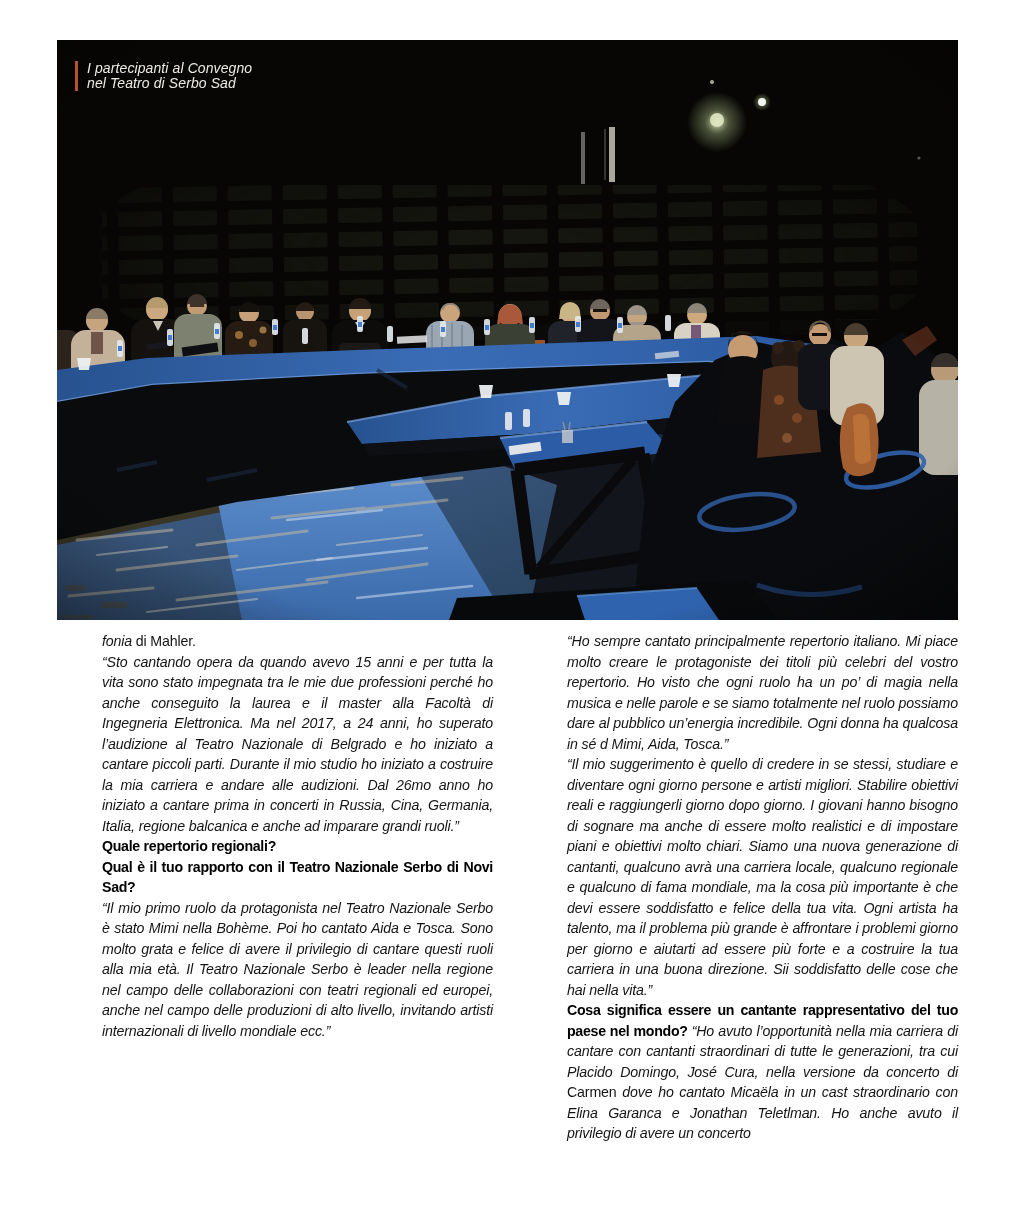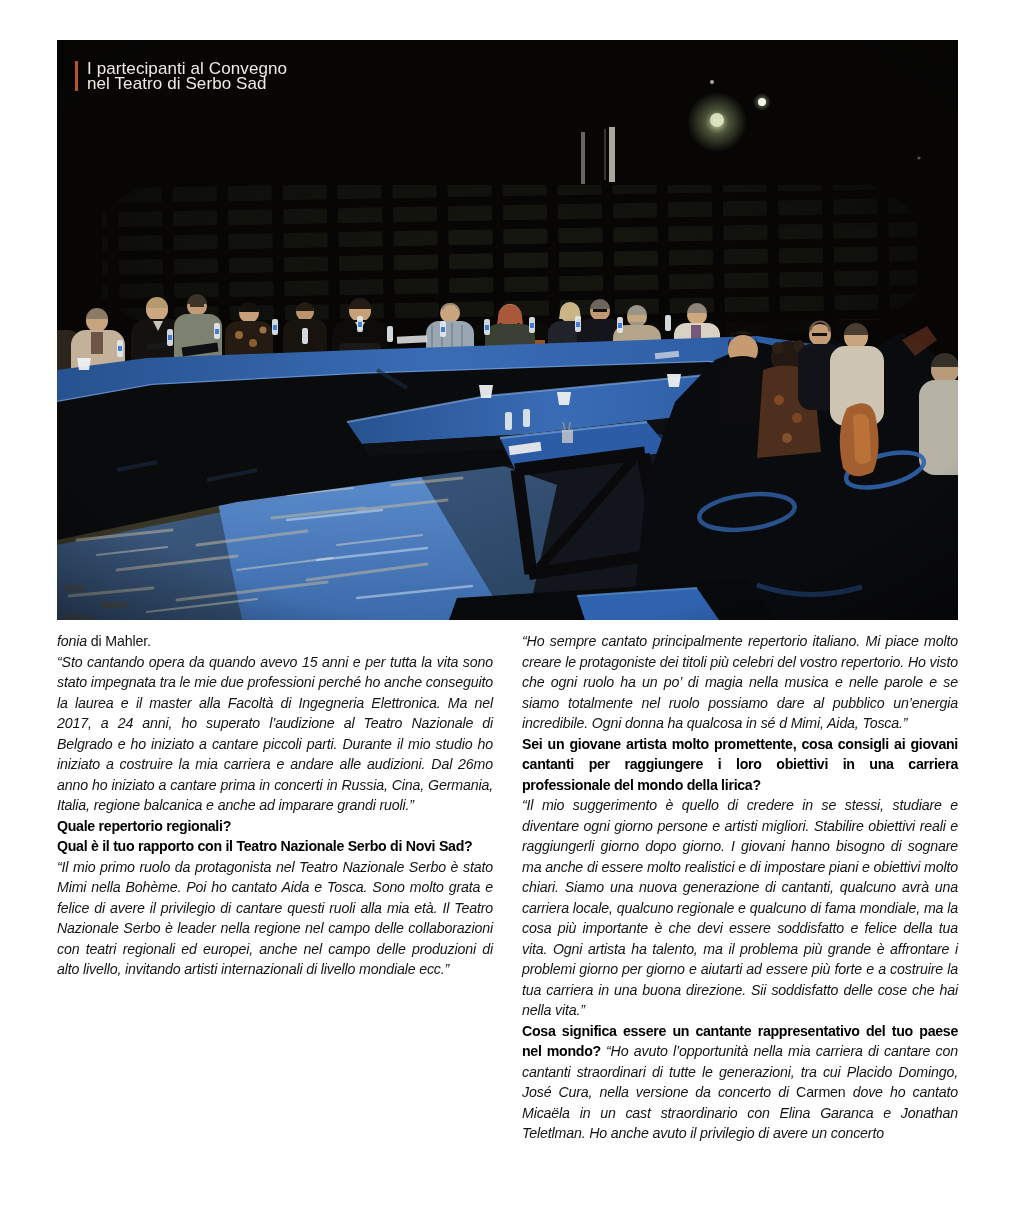--- a/index.html
+++ b/index.html
@@ -18,31 +18,32 @@
     position:absolute;left:57px;top:40px;width:901px;height:580px;
     background:#070605;overflow:hidden;
   }
   .photo-wrap svg{display:block;width:100%;height:100%;}
   .photo-caption{
     position:absolute;left:18px;top:21px;
     display:flex;gap:9px;align-items:stretch;
   }
   .caption-bar{width:3px;background:#b5532e;}
   .caption-text{
-    color:#eeebe4;font-size:17px;line-height:15px;
+    color:#eeebe4;font-size:14px;line-height:15px;
     letter-spacing:0.1px;
+    font-style:italic;
   }
   .caption-text span{display:block;}
 
   
   .article{
     position:absolute;left:57px;top:631px;width:901px;
     display:flex;gap:29px;
   }
-  .col{width:436px;}
+  .col{width:436px;margin-left:45px;}
   .col p{
     margin:0;
     font-size:14.2px;
     line-height:20.5px;
     color:#141414;
     text-align:justify;
     letter-spacing:-0.15px;
   }
   .seg-bold{font-weight:700;font-style:normal;color:#000;letter-spacing:-0.3px;}
   .seg-italic{font-style:italic;font-weight:400;}
@@ -394,19 +395,18 @@
   <div class="article">
     <div class="col">
         <p><span class="seg-italic">fonia</span><span class="seg-regular"> di Mahler.</span></p>
         <p><span class="seg-italic">“Sto cantando opera da quando avevo 15 anni e per tutta la vita sono stato impegnata tra le mie due professioni perché ho anche conseguito la laurea e il master alla Facoltà di Ingegneria Elettronica. Ma nel 2017, a 24 anni, ho superato l’audizione al Teatro Nazionale di Belgrado e ho iniziato a cantare piccoli parti. Durante il mio studio ho iniziato a costruire la mia carriera e andare alle audizioni. Dal 26mo anno ho iniziato a cantare prima in concerti in Russia, Cina, Germania, Italia, regione balcanica e anche ad imparare grandi ruoli.”</span></p>
         <p><span class="seg-bold">Quale repertorio regionali?</span></p>
         <p><span class="seg-bold">Qual è il tuo rapporto con il Teatro Nazionale Serbo di Novi Sad?</span></p>
         <p><span class="seg-italic">“Il mio primo ruolo da protagonista nel Teatro Nazionale Serbo è stato Mimi nella Bohème. Poi ho cantato Aida e Tosca. Sono molto grata e felice di avere il privilegio di cantare questi ruoli alla mia età. Il Teatro Nazionale Serbo è leader nella regione nel campo delle collaborazioni con teatri regionali ed europei, anche nel campo delle produzioni di alto livello, invitando artisti internazionali di livello mondiale ecc.”</span></p>
       </div>
     <div class="col">
         <p><span class="seg-italic">“Ho sempre cantato principalmente repertorio italiano. Mi piace molto creare le protagoniste dei titoli più celebri del vostro repertorio. Ho visto che ogni ruolo ha un po’ di magia nella musica e nelle parole e se siamo totalmente nel ruolo possiamo dare al pubblico un’energia incredibile. Ogni donna ha qualcosa in sé d Mimi, Aida, Tosca.”</span></p>
-        <p><span class="seg-bold">Sei un giovane artista molto promettente, cosa consigli ai giovani cantanti per raggiungere i loro obiettivi in una carriera professionale del mondo della lirica?</span></p>
         <p><span class="seg-italic">“Il mio suggerimento è quello di credere in se stessi, studiare e diventare ogni giorno persone e artisti migliori. Stabilire obiettivi reali e raggiungerli giorno dopo giorno. I giovani hanno bisogno di sognare ma anche di essere molto realistici e di impostare piani e obiettivi molto chiari. Siamo una nuova generazione di cantanti, qualcuno avrà una carriera locale, qualcuno regionale e qualcuno di fama mondiale, ma la cosa più importante è che devi essere soddisfatto e felice della tua vita. Ogni artista ha talento, ma il problema più grande è affrontare i problemi giorno per giorno e aiutarti ad essere più forte e a costruire la tua carriera in una buona direzione. Sii soddisfatto delle cose che hai nella vita.”</span></p>
         <p><span class="seg-bold">Cosa significa essere un cantante rappresentativo del tuo paese nel mondo? </span><span class="seg-italic">“Ho avuto l’opportunità nella mia carriera di cantare con cantanti straordinari di tutte le generazioni, tra cui Placido Domingo, José Cura, nella versione da concerto di </span><span class="seg-regular">Carmen</span><span class="seg-italic"> dove ho cantato Micaëla in un cast straordinario con Elina Garanca e Jonathan Teletlman. Ho anche avuto il privilegio di avere un concerto</span></p>
       </div>
   </div>
 
 </div>
 
 </body></html>

